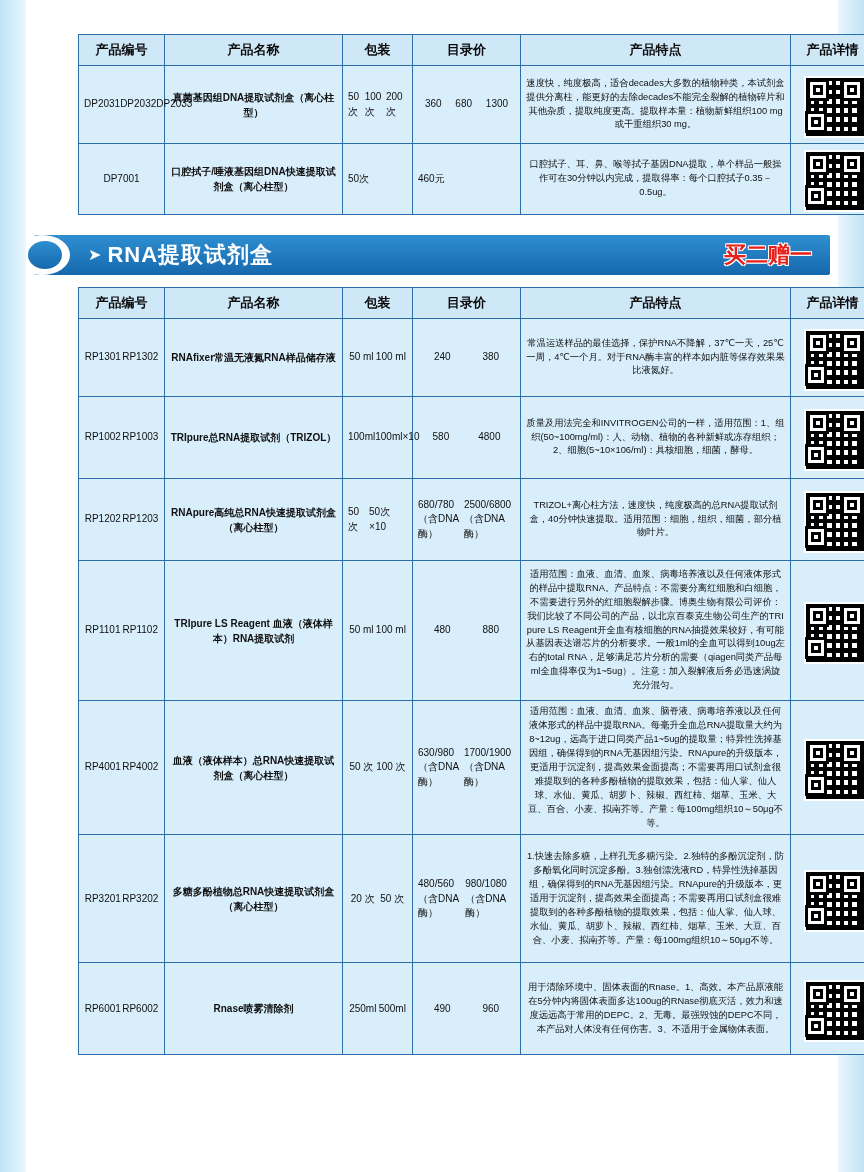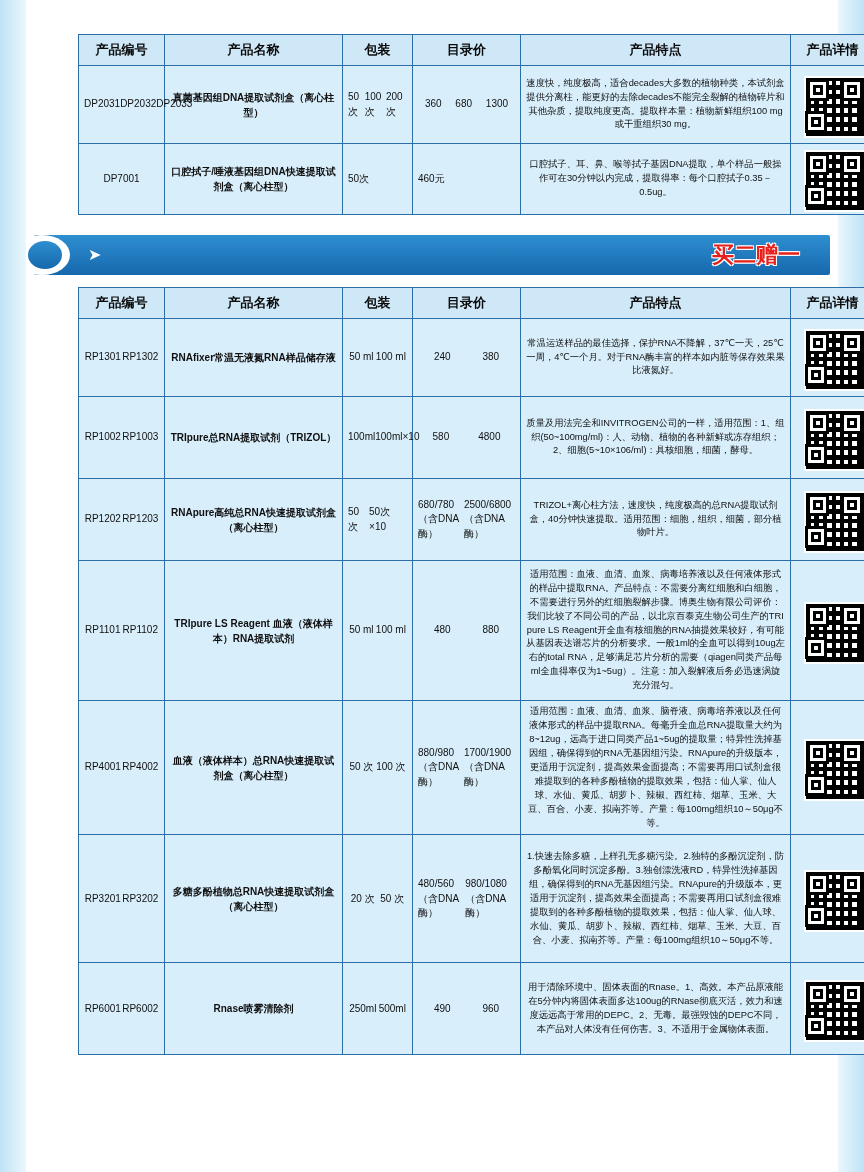--- a/index.html
+++ b/index.html
@@ -101,21 +101,21 @@
     width:34px;height:28px;border-radius:50%;
     background:linear-gradient(to bottom,#2e8fd0,#1668ad);
   }
   .banner .tri{
     color:#fff;font-size:16px;margin:0 6px 0 2px;line-height:1;
   }
   .banner .title{
     color:#fff;font-size:22px;font-weight:bold;letter-spacing:1px;
   }
   .banner .promo{
-    position:absolute;right:30px;top:50%;transform:translateY(-50%);
+    position:absolute;right:18px;top:50%;transform:translateY(-50%);
     color:#e8201b;font-size:22px;font-weight:bold;
     text-shadow:1px 1px 0 #fff,-1px -1px 0 #fff,1px -1px 0 #fff,-1px 1px 0 #fff;
   }
 </style>
 </head>
 <body>
 
 <div class="edge-left"></div>
 <div class="edge-right"></div>
 
@@ -185,20 +185,21 @@
               <div class="qr-bl"></div>
             </div>
       </td>
     </tr>
   </tbody>
     </table>
 
   <div class="banner">
     <span class="swoosh"></span>
     <span class="tri">➤</span>
+    <span class="title">RNA提取试剂盒</span>
     <span class="promo">买二赠一</span>
   </div>
 
   <table>
     <colgroup>
       <col class="col1">
         <col class="col2">
         <col class="col3">
         <col class="col4">
         <col class="col5">
@@ -339,21 +340,21 @@
       </td>
       <td class="cell c-name">血液（液体样本）总RNA快速提取试剂盒（离心柱型）</td>
       <td class="cell c-pack">
         <div class="stack">
           <div>50 次</div>
           <div>100 次</div>
         </div>
       </td>
       <td class="cell c-price">
         <div class="stack">
-          <div>880/980（含DNA酶）</div>
+          <div>630/980（含DNA酶）</div>
           <div>1700/1900（含DNA酶）</div>
         </div>
       </td>
       <td class="cell c-feat">适用范围：血液、血清、血浆、脑脊液、病毒培养液以及任何液体形式的样品中提取RNA。每毫升全血总RNA提取量大约为8~12ug，远高于进口同类产品1~5ug的提取量；特异性洗掉基因组，确保得到的RNA无基因组污染。RNApure的升级版本，更适用于沉淀剂，提高效果金面提高；不需要再用口试剂盒很难提取到的各种多酚植物的提取效果，包括：仙人掌、仙人球、水仙、黄瓜、胡萝卜、辣椒、西红柿、烟草、玉米、大豆、百合、小麦、拟南芥等。产量：每100mg组织10～50μg不等。</td>
       <td class="c-qr">
         <div class="qr-wrap">
               <div class="qr"></div>
               <div class="qr-bl"></div>
             </div>
       </td>

